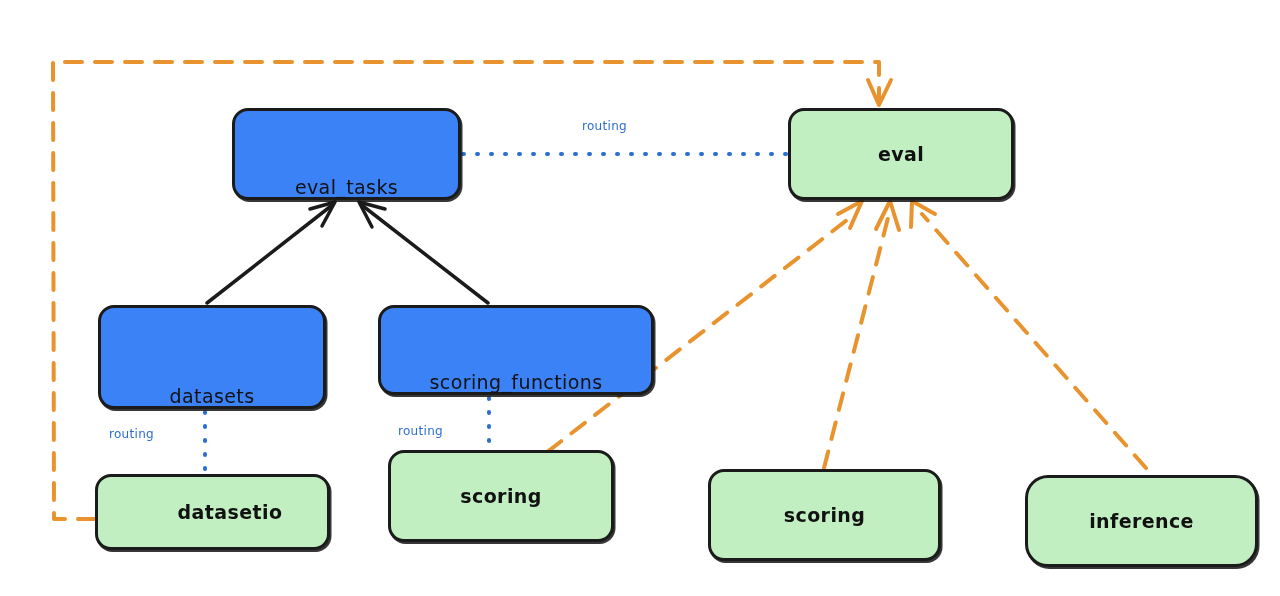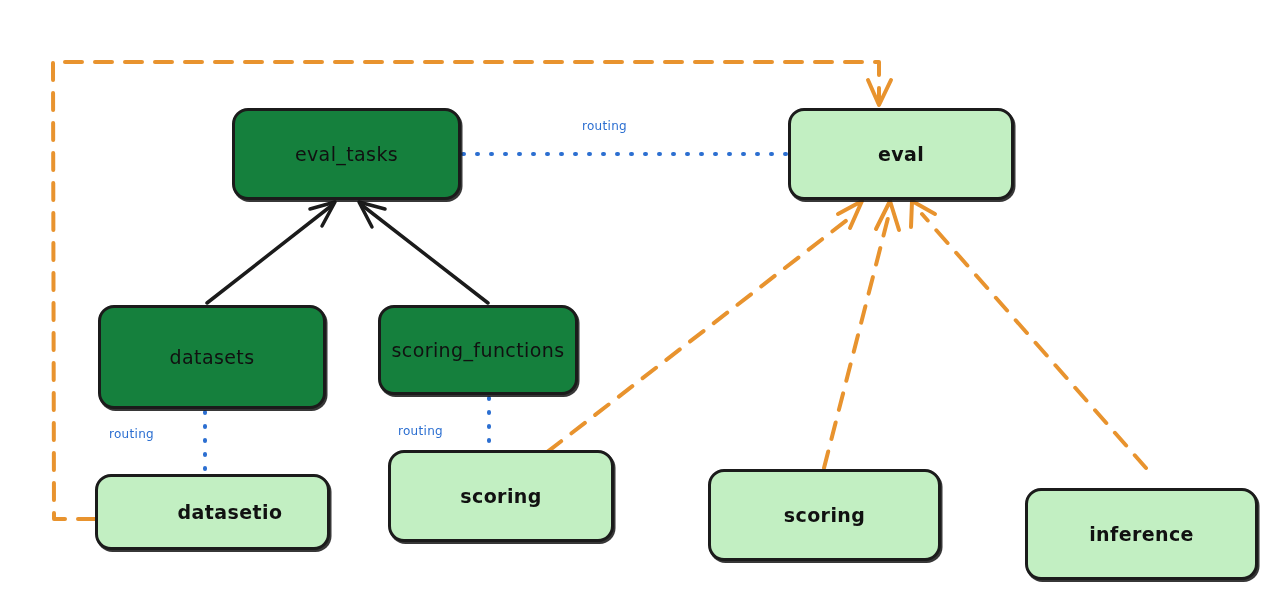--- a/index.html
+++ b/index.html
@@ -35,21 +35,21 @@
     display: flex;
     align-items: center;
     justify-content: center;
     text-align: center;
     color: #111111;
     font-family: "DejaVu Sans", sans-serif;
     font-size: 19px;
     letter-spacing: 0.4px;
     box-shadow: 1.5px 2px 0 rgba(20,20,20,0.85);
   }
-  .node.blue  { background: #15803d; }
+  .node.blue  { background: #3b82f6; align-items: flex-end; }
   .node.green { background: #c2efc2; font-weight: bold; }
   .node-label {
     pointer-events: none;
     line-height: 1;
   }
   .edge-label {
     position: absolute;
     color: #2c6fd1;
     font-family: "DejaVu Sans", sans-serif;
     font-size: 12px;
@@ -95,37 +95,37 @@
   </div>
 
   <div class="node green" style="left:788px; top:108px; width:226px; height:92px;">
     <span class="node-label">eval</span>
   </div>
 
   <div class="node blue" style="left:98px; top:305px; width:228px; height:104px;">
     <span class="node-label">datasets</span>
   </div>
 
-  <div class="node blue" style="left:378px; top:305px; width:200px; height:90px;">
+  <div class="node blue" style="left:378px; top:305px; width:276px; height:90px;">
     <span class="node-label">scoring_functions</span>
   </div>
 
   <div class="node green" style="left:95px; top:474px; width:235px; height:76px;padding-left:35px;">
     <span class="node-label">datasetio</span>
   </div>
 
   <div class="node green" style="left:388px; top:450px; width:226px; height:92px;">
     <span class="node-label">scoring</span>
   </div>
 
   <div class="node green" style="left:708px; top:469px; width:233px; height:92px;">
     <span class="node-label">scoring</span>
   </div>
 
-  <div class="node green" style="left:1025px; top:488px; width:233px; height:92px;">
+  <div class="node green" style="left:1025px; top:475px; width:233px; height:92px;border-radius:23px;">
     <span class="node-label">inference</span>
   </div>
 
   <div class="edge-label" style="left:582px; top:120px;">routing</div>
 
   <div class="edge-label" style="left:109px; top:428px;">routing</div>
 
   <div class="edge-label" style="left:398px; top:425px;">routing</div>
 
 </div>

